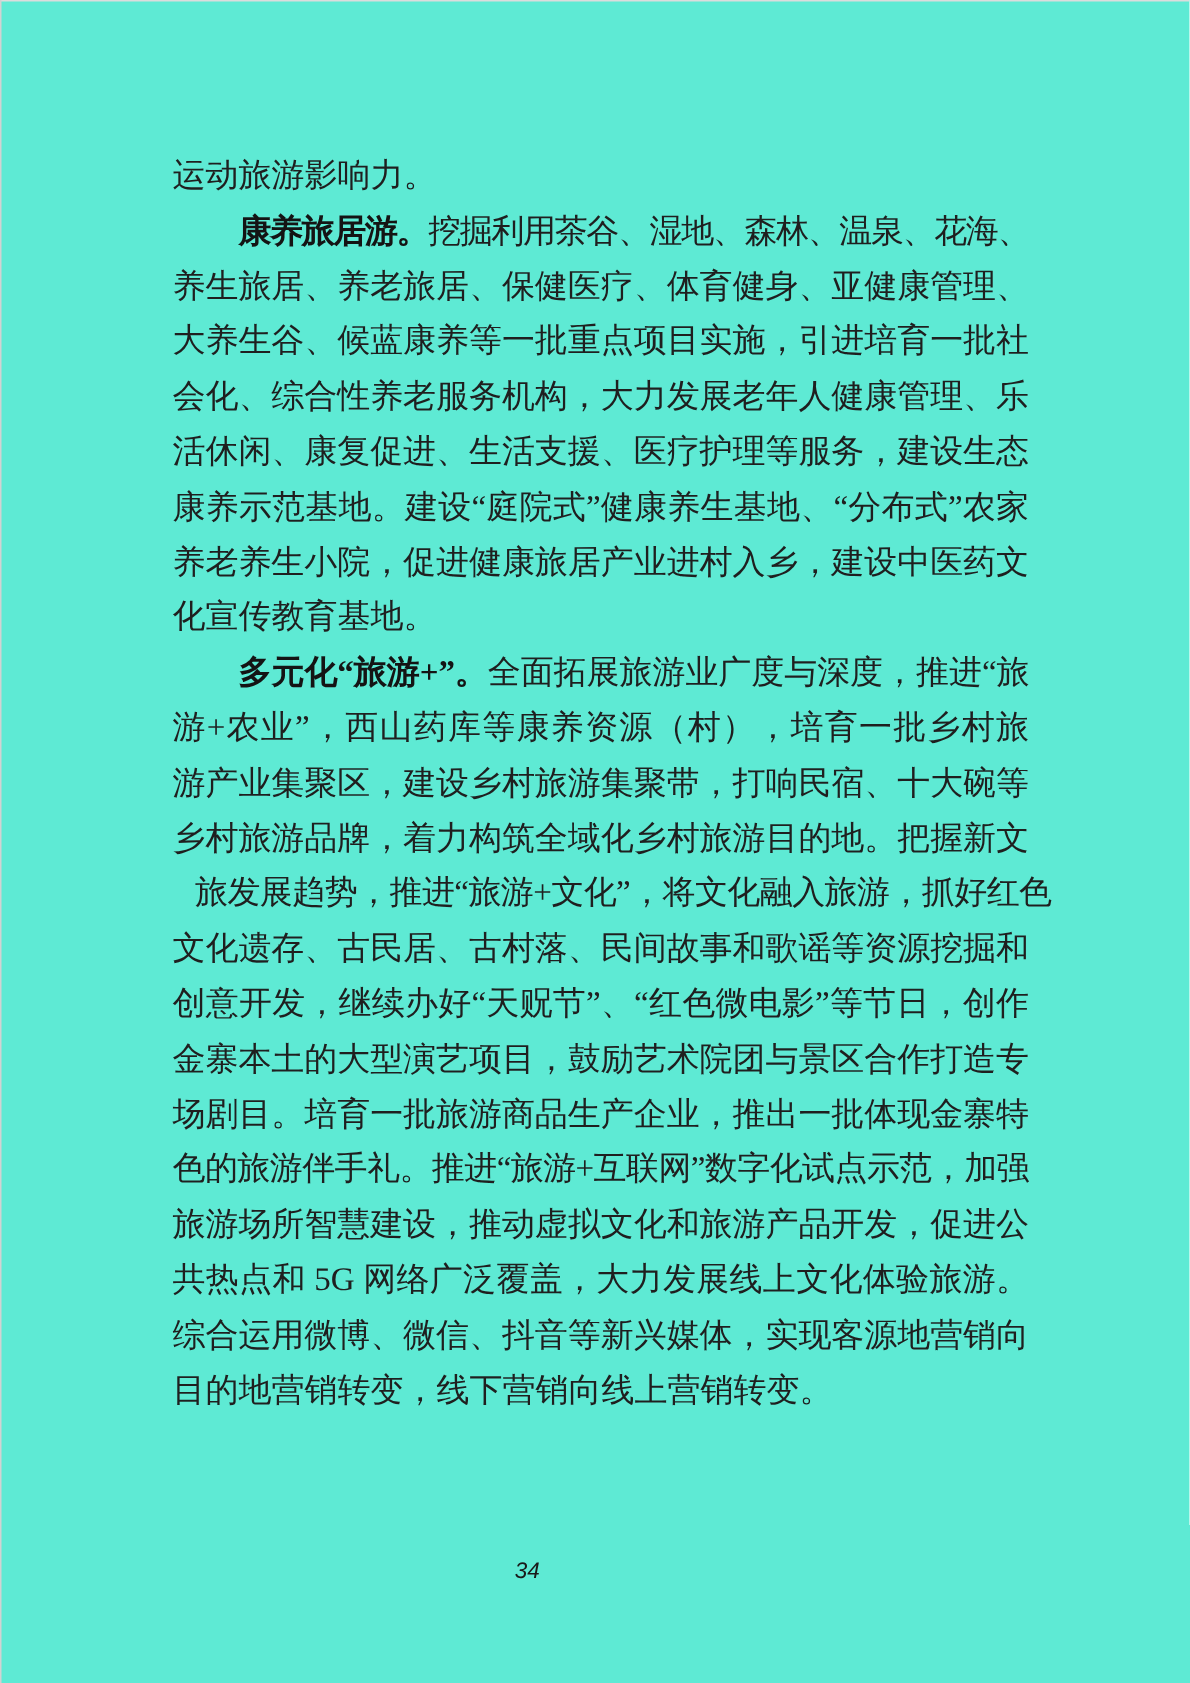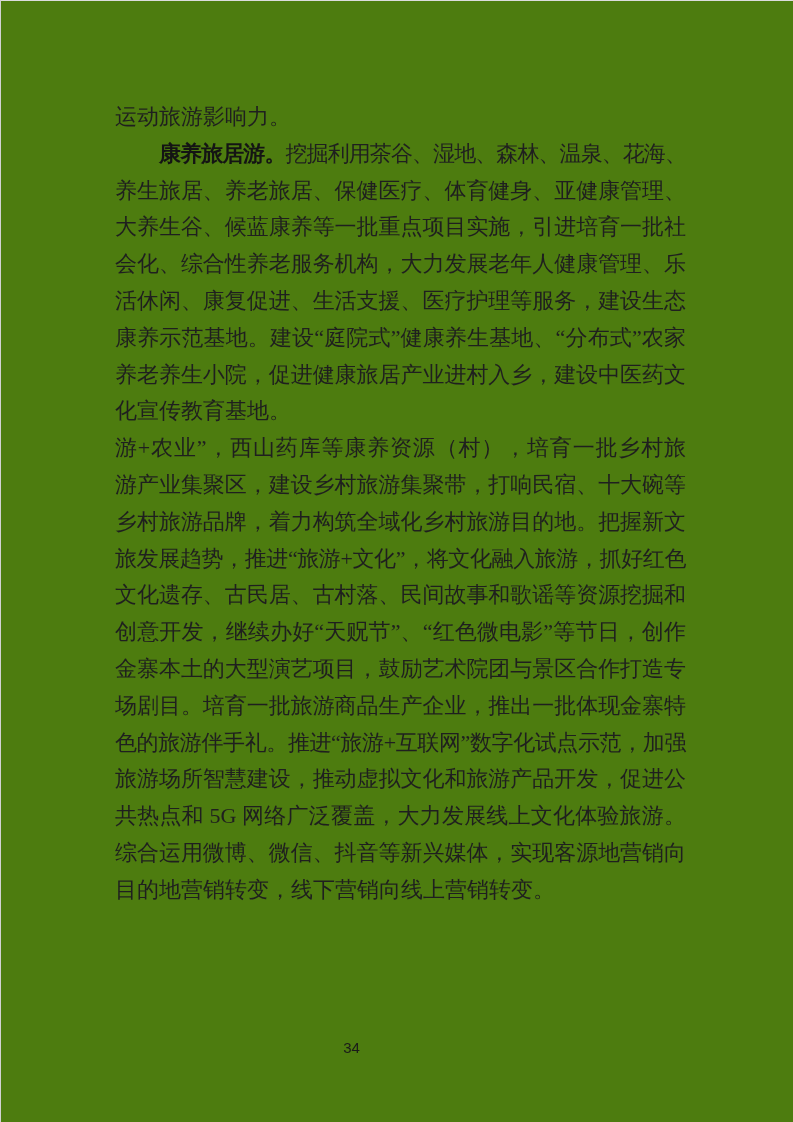--- a/index.html
+++ b/index.html
@@ -4,21 +4,21 @@
 <style>
   html, body {
     margin: 0;
     padding: 0;
     background: #ffffff;
   }
   .page {
     position: relative;
     width: 793px;
     height: 1122px;
-    background: #4d7c0f;
+    background: #5eead4;
     overflow: hidden;
     font-family: "Liberation Serif", "DejaVu Serif", serif;
   }
   .edge-top {
     position: absolute;
     left: 0; top: 0;
     width: 100%; height: 1px;
     background: #dcdcdc;
   }
   .edge-left {
@@ -61,43 +61,45 @@
     position: absolute;
     left: 0;
     top: 1037px;
     width: 703px;
     height: 22px;
     line-height: 22px;
     text-align: center;
     font-family: "Liberation Sans", "DejaVu Sans", sans-serif;
     font-size: 15px;
     color: #1a1a1a;
+    font-style: italic;
   }
 </style>
 </head>
 <body>
 
 <div class="page">
   <div class="edge-top"></div>
   <div class="edge-left"></div>
 
   <div class="text-block">
       <div class="line para-end">运动旅游影响力。</div>
       <div class="line indent" style="letter-spacing: -0.958333px;"><b>康养旅居游。</b>挖掘利用茶谷、湿地、森林、温泉、花海、</div>
       <div class="line" style="letter-spacing: -0.04px;">养生旅居、养老旅居、保健医疗、体育健身、亚健康管理、</div>
       <div class="line" style="letter-spacing: -0.04px;">大养生谷、候蓝康养等一批重点项目实施，引进培育一批社</div>
       <div class="line" style="letter-spacing: -0.04px;">会化、综合性养老服务机构，大力发展老年人健康管理、乐</div>
       <div class="line" style="letter-spacing: -0.04px;">活休闲、康复促进、生活支援、医疗护理等服务，建设生态</div>
       <div class="line">康养示范基地。建设“庭院式”健康养生基地、“分布式”农家</div>
       <div class="line" style="letter-spacing: -0.04px;">养老养生小院，促进健康旅居产业进村入乡，建设中医药文</div>
       <div class="line para-end">化宣传教育基地。</div>
+      <div class="line indent" style="letter-spacing: -0.04px;"><b>多元化“旅游+”。</b>全面拓展旅游业广度与深度，推进“旅</div>
       <div class="line" style="letter-spacing: -0.0384615px;">游+农业”，西山药库等康养资源（村），培育一批乡村旅</div>
       <div class="line" style="letter-spacing: -0.04px;">游产业集聚区，建设乡村旅游集聚带，打响民宿、十大碗等</div>
       <div class="line" style="letter-spacing: -0.04px;">乡村旅游品牌，着力构筑全域化乡村旅游目的地。把握新文</div>
-      <div class="line" style="letter-spacing: -0.407407px;">旅发展趋势，推进“旅游+文化”，将文化融入旅游，抓好红色</div>
+      <div class="line" style="letter-spacing: -0.407407px; margin-left: 15px;">旅发展趋势，推进“旅游+文化”，将文化融入旅游，抓好红色</div>
       <div class="line" style="letter-spacing: -0.04px;">文化遗存、古民居、古村落、民间故事和歌谣等资源挖掘和</div>
       <div class="line">创意开发，继续办好“天贶节”、“红色微电影”等节日，创作</div>
       <div class="line" style="letter-spacing: -0.04px;">金寨本土的大型演艺项目，鼓励艺术院团与景区合作打造专</div>
       <div class="line" style="letter-spacing: -0.04px;">场剧目。培育一批旅游商品生产企业，推出一批体现金寨特</div>
       <div class="line" style="letter-spacing: -0.407407px;">色的旅游伴手礼。推进“旅游+互联网”数字化试点示范，加强</div>
       <div class="line" style="letter-spacing: -0.04px;">旅游场所智慧建设，推动虚拟文化和旅游产品开发，促进公</div>
       <div class="line">共热点和 5G 网络广泛覆盖，大力发展线上文化体验旅游。</div>
       <div class="line" style="letter-spacing: -0.04px;">综合运用微博、微信、抖音等新兴媒体，实现客源地营销向</div>
       <div class="line para-end">目的地营销转变，线下营销向线上营销转变。</div>
     </div>

